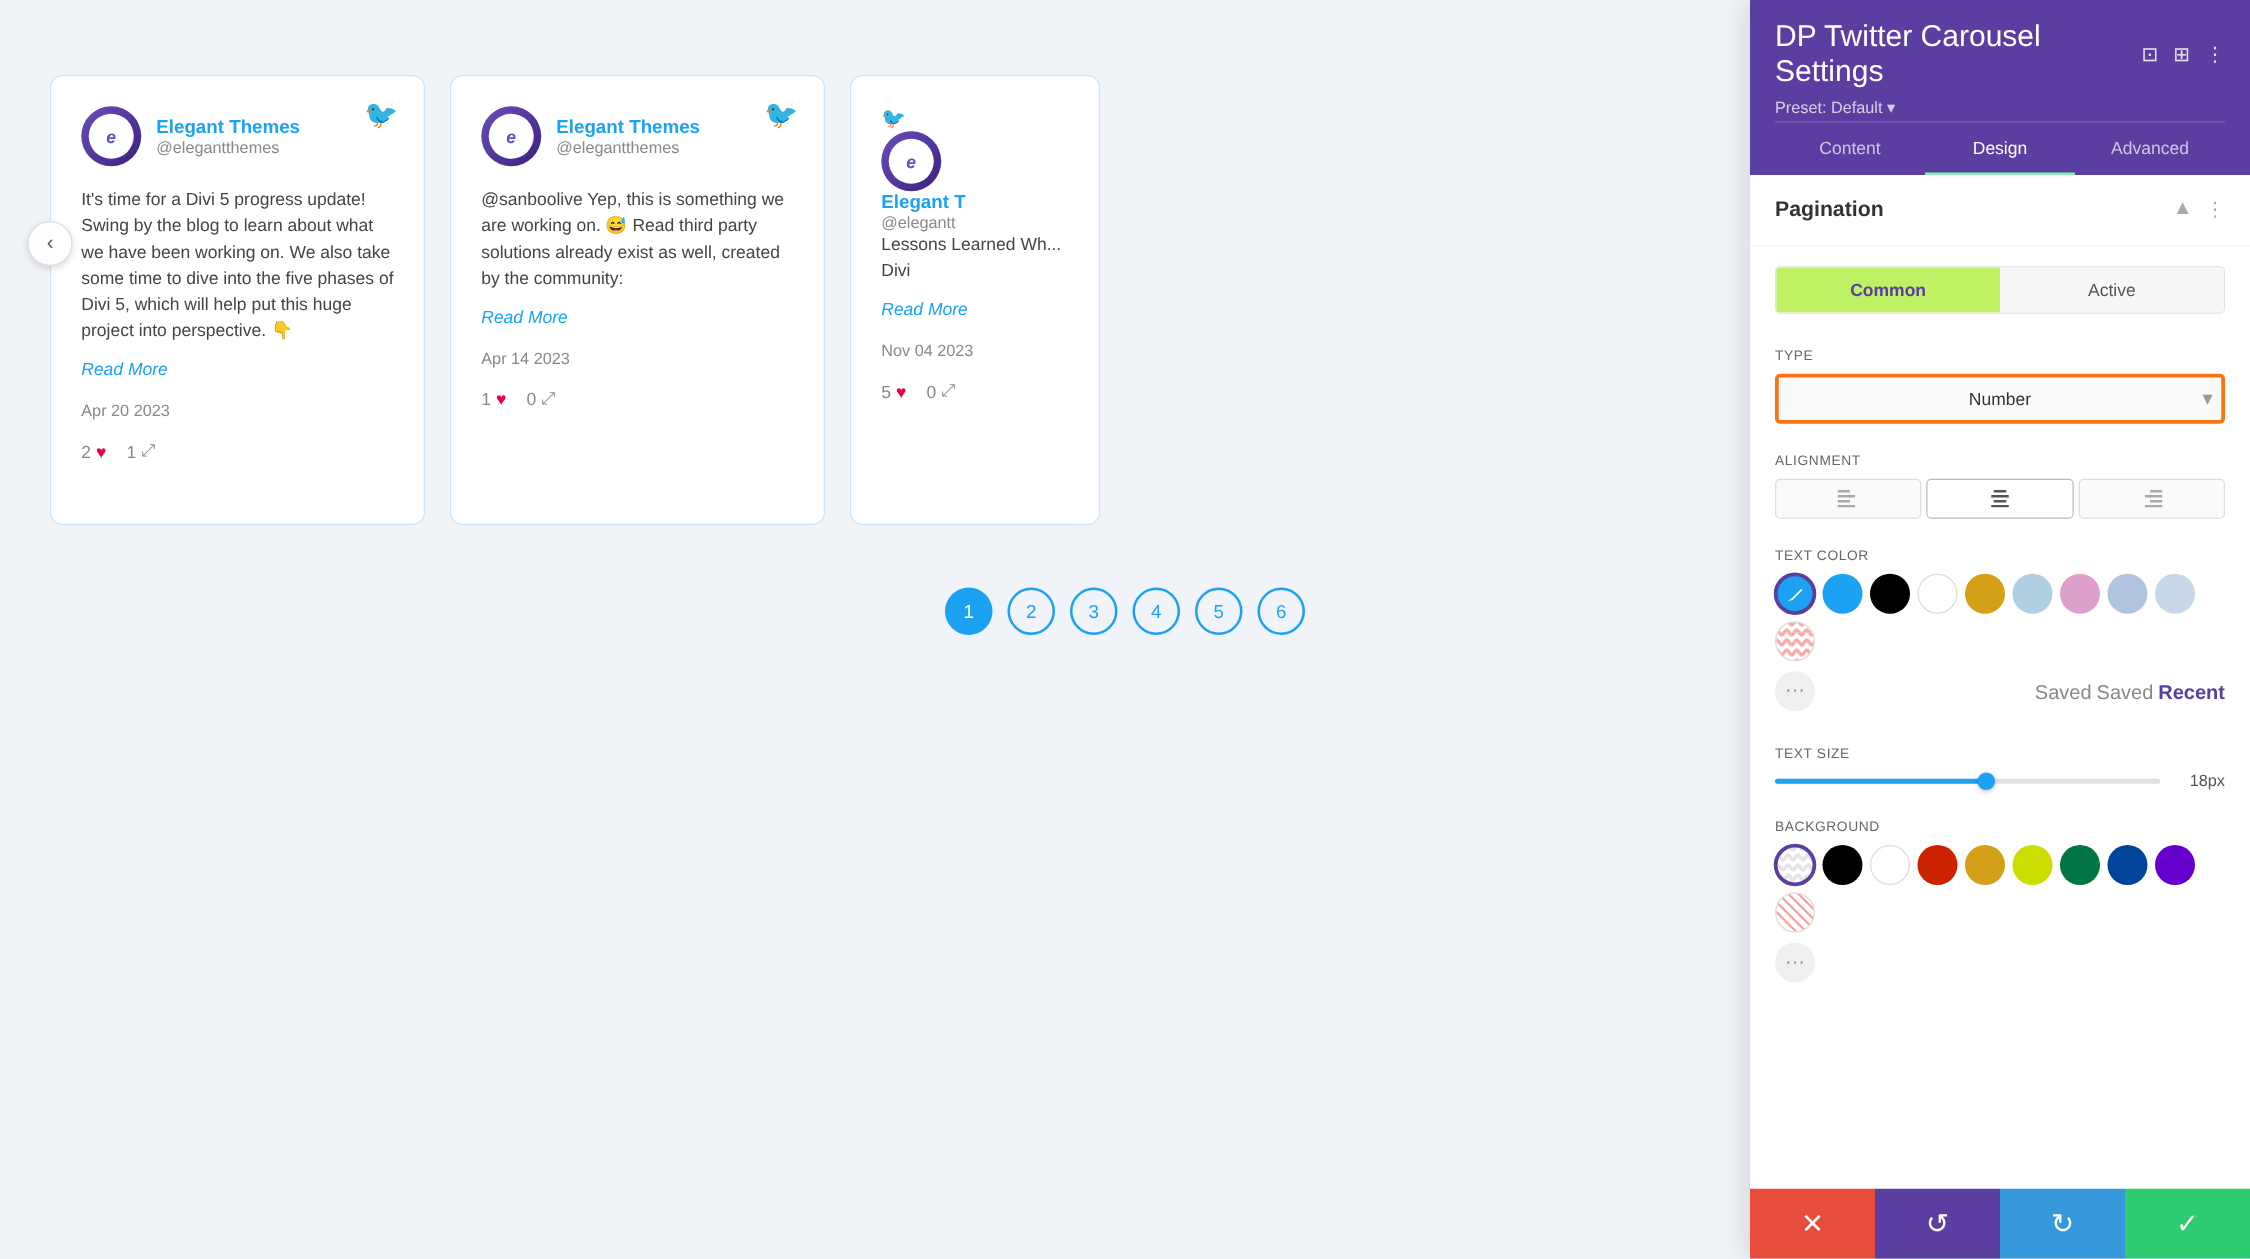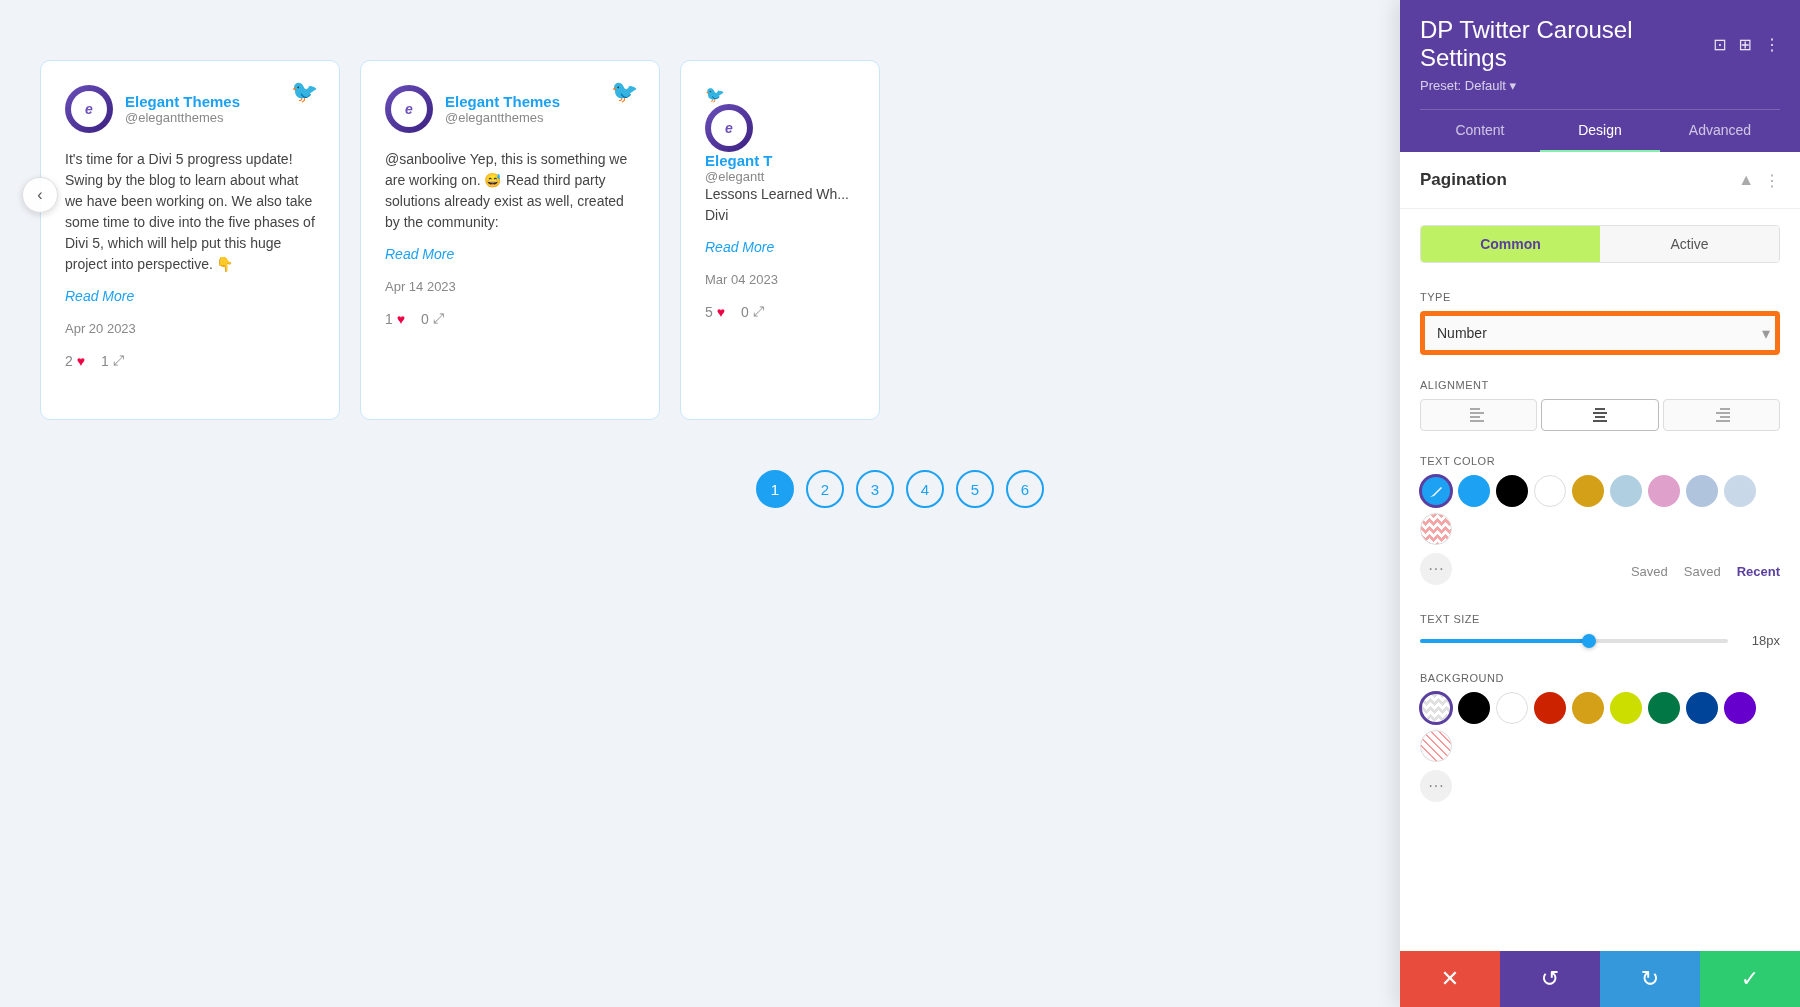--- a/index.html
+++ b/index.html
@@ -229,21 +229,21 @@
       display: flex;
       gap: 12px;
       align-items: center;
       color: rgba(255,255,255,0.85);
       font-size: 16px;
     }
 
     .panel-subtitle {
       font-size: 13px;
       color: rgba(255,255,255,0.75);
-      margin-bottom: 16px;
+      margin-bottom: 4px;
     }
 
     .panel-tabs {
       display: flex;
       border-top: 1px solid rgba(255,255,255,0.2);
     }
 
     .panel-tab {
       flex: 1;
       text-align: center;
@@ -328,27 +328,28 @@
       font-size: 11px;
     }
 
     .select-wrapper {
       position: relative;
     }
 
     .setting-select {
       width: 100%;
       padding: 9px 12px;
-      border: 5px solid #f97316;
+      border: 3px solid #f97316;
       border-radius: 4px;
       background: #fafafa;
       font-size: 14px;
       color: #333;
       appearance: none;
       cursor: pointer;
+      text-align: center;
     }
 
     .select-arrow {
       position: absolute;
       right: 10px;
       top: 50%;
       transform: translateY(-50%);
       color: #999;
       pointer-events: none;
     }
@@ -398,22 +399,22 @@
     .color-swatch.selected::after {
       content: '';
       position: absolute;
       inset: -3px;
       border-radius: 50%;
       border: 2px solid #5b3fa0;
     }
 
     .swatch-labels {
       display: flex;
-      gap: 16px;
-      font-size: 13px;
+      gap: 4px;
+      font-size: 16px;
       color: #888;
       margin-top: 4px;
       justify-content: flex-end;
     }
 
     .swatch-label-recent {
       color: #5b3fa0;
       font-weight: 600;
     }
 
@@ -588,21 +589,21 @@
           </div>
           <div class="user-info">
             <div class="username">Elegant T</div>
             <div class="handle">@elegantt</div>
           </div>
         </div>
         <div class="tweet-text">
           Lessons Learned Wh... Divi
         </div>
         <a class="read-more">Read More</a>
-        <div class="tweet-date">Mar 04 2023</div>
+        <div class="tweet-date">Nov 04 2023</div>
         <div class="tweet-actions">
           <div class="action-item">
             <span>5</span>
             <span class="heart-icon">♥</span>
           </div>
           <div class="action-item">
             <span>0</span>
             <span class="share-icon">⤢</span>
           </div>
         </div>

